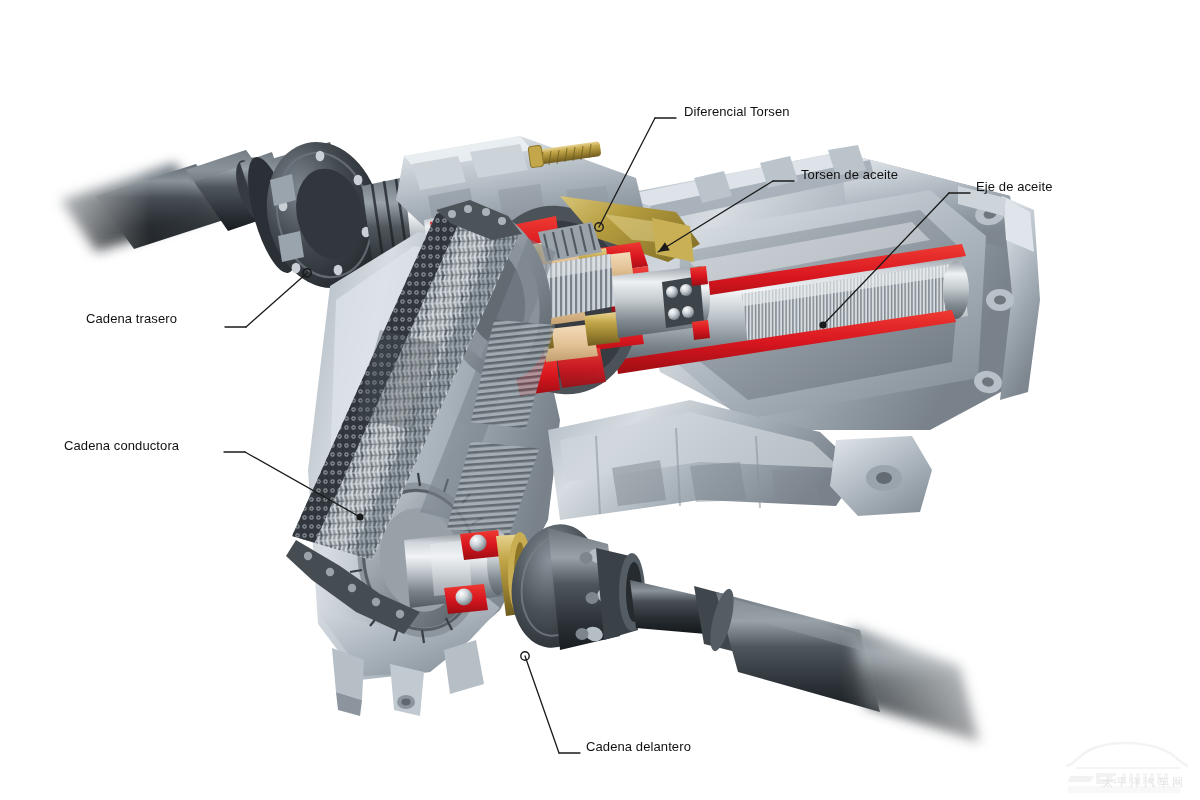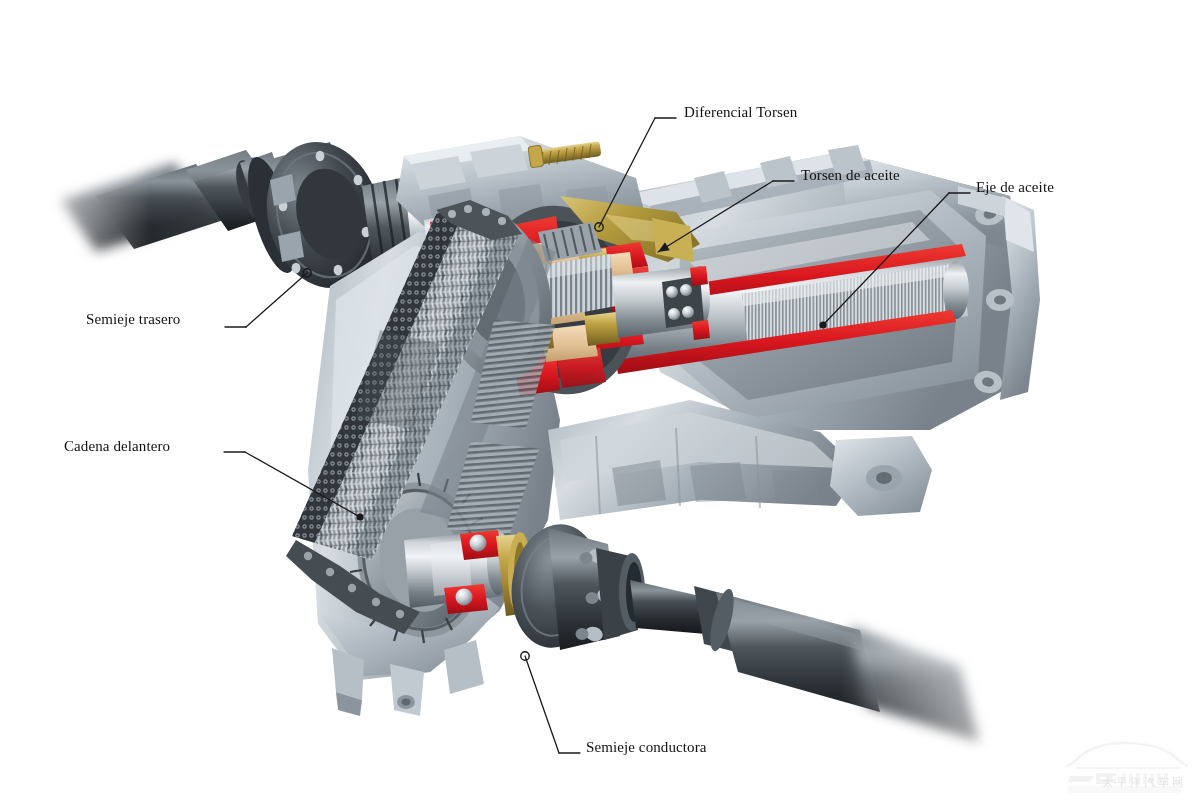--- a/index.html
+++ b/index.html
@@ -1,22 +1,22 @@
 <!DOCTYPE html>
 <html><head>
 <meta charset="utf-8">
 <title>Diagrama de transferencia quattro</title>
 <style>
   html,body{margin:0;padding:0;background:#ffffff;}
   body{width:1200px;height:800px;overflow:hidden;
        font-family:"Liberation Sans","DejaVu Sans",sans-serif;}
   #stage{position:relative;width:1200px;height:800px;background:#ffffff;}
   #figure-svg{position:absolute;left:0;top:0;width:1200px;height:800px;}
-  .callout-label{position:absolute;font-size:15px;color:#111111;
-       white-space:nowrap;letter-spacing:0.1px;line-height:1;font-family:Liberation Serif, serif;}
+  .callout-label{position:absolute;font-size:13px;color:#111111;
+       white-space:nowrap;letter-spacing:0.1px;line-height:1;}
   #watermark{position:absolute;right:8px;bottom:6px;width:132px;height:58px;
        opacity:.5;}
   #wm-sub{position:absolute;right:14px;bottom:10px;font-size:11px;
        color:#e3e3e3;letter-spacing:3px;white-space:nowrap;text-align:right;}
 </style>
 </head>
 <body>
 
 <div id="stage">
 
@@ -558,25 +558,25 @@
         </g>
     </g>
     </svg>
 
     <div class="callout-label" style="left:684px;top:105px;">Diferencial Torsen</div>
 
     <div class="callout-label" style="left:801px;top:168px;">Torsen de aceite</div>
 
     <div class="callout-label" style="left:976px;top:180px;">Eje de aceite</div>
 
-    <div class="callout-label" style="left:86px;top:312px;">Semieje trasero</div>
-
-    <div class="callout-label" style="left:64px;top:439px;">Cadena delantero</div>
-
-    <div class="callout-label" style="left:586px;top:740px;">Semieje conductora</div>
+    <div class="callout-label" style="left:86px;top:312px;">Cadena trasero</div>
+
+    <div class="callout-label" style="left:64px;top:439px;">Cadena conductora</div>
+
+    <div class="callout-label" style="left:586px;top:740px;">Cadena delantero</div>
 
     <svg id="watermark" viewBox="0 0 132 58">
       <path d="M6 30 C10 30 14 26 22 19 C30 12 46 7 66 7 C86 7 104 12 114 20 C120 25 124 29 128 30" fill="none" stroke="#e9e9e9" stroke-width="2.6"></path>
       <path d="M16 32 L120 32" stroke="#ededed" stroke-width="2" fill="none"></path>
       <path d="M10 40 L34 40 L30 46 L8 46 Z" fill="#e6e6e6"></path>
       <path d="M36 37 L50 37 L50 41 L40 41 L40 43 L50 43 L50 48 L36 48 Z" fill="#e6e6e6"></path>
       <path d="M54 37 C48 37 46 42 50 46 L56 48 L56 43 L52 43 C52 40 54 40 56 40 L56 37 Z" fill="#e6e6e6"></path>
       <g fill="#ededed">
         <rect x="62" y="37" width="4" height="11"></rect>
         <rect x="69" y="37" width="4" height="11"></rect>

